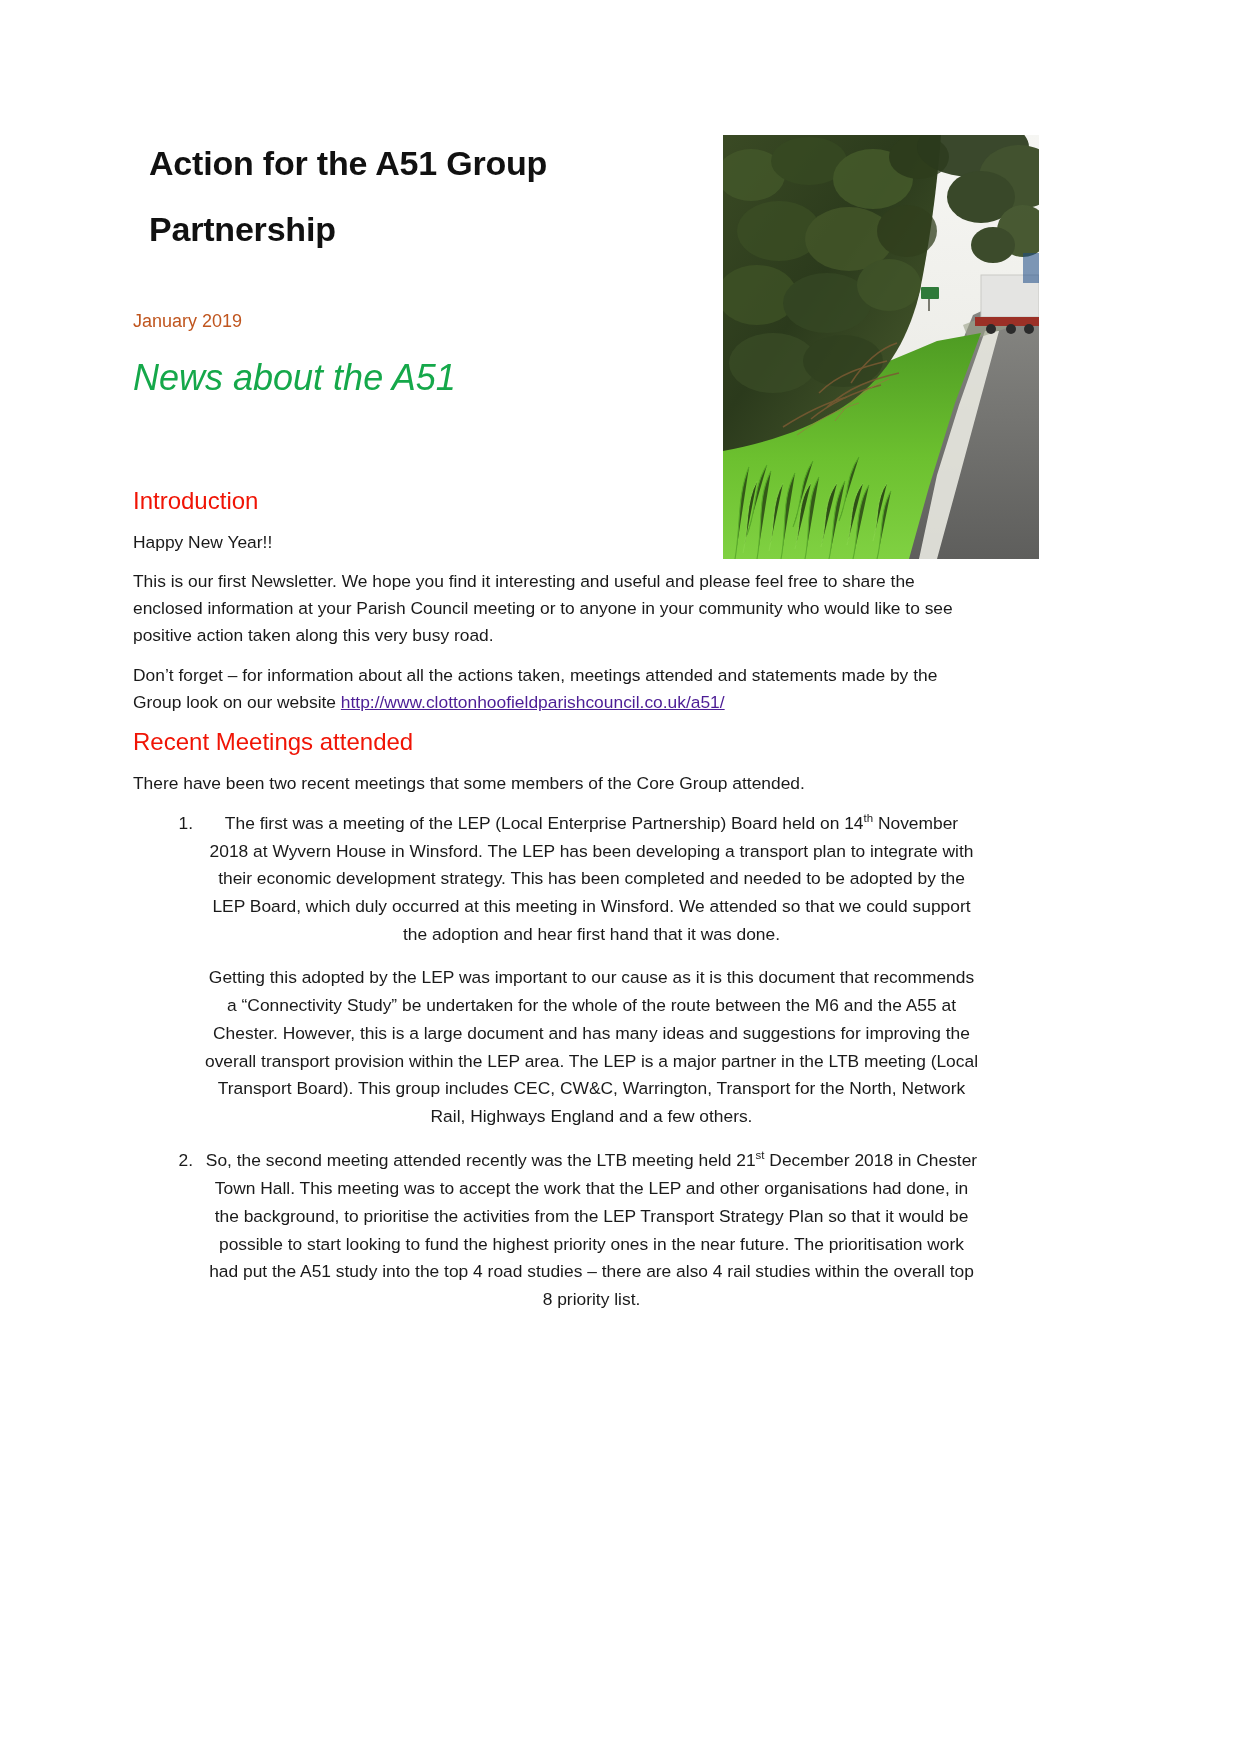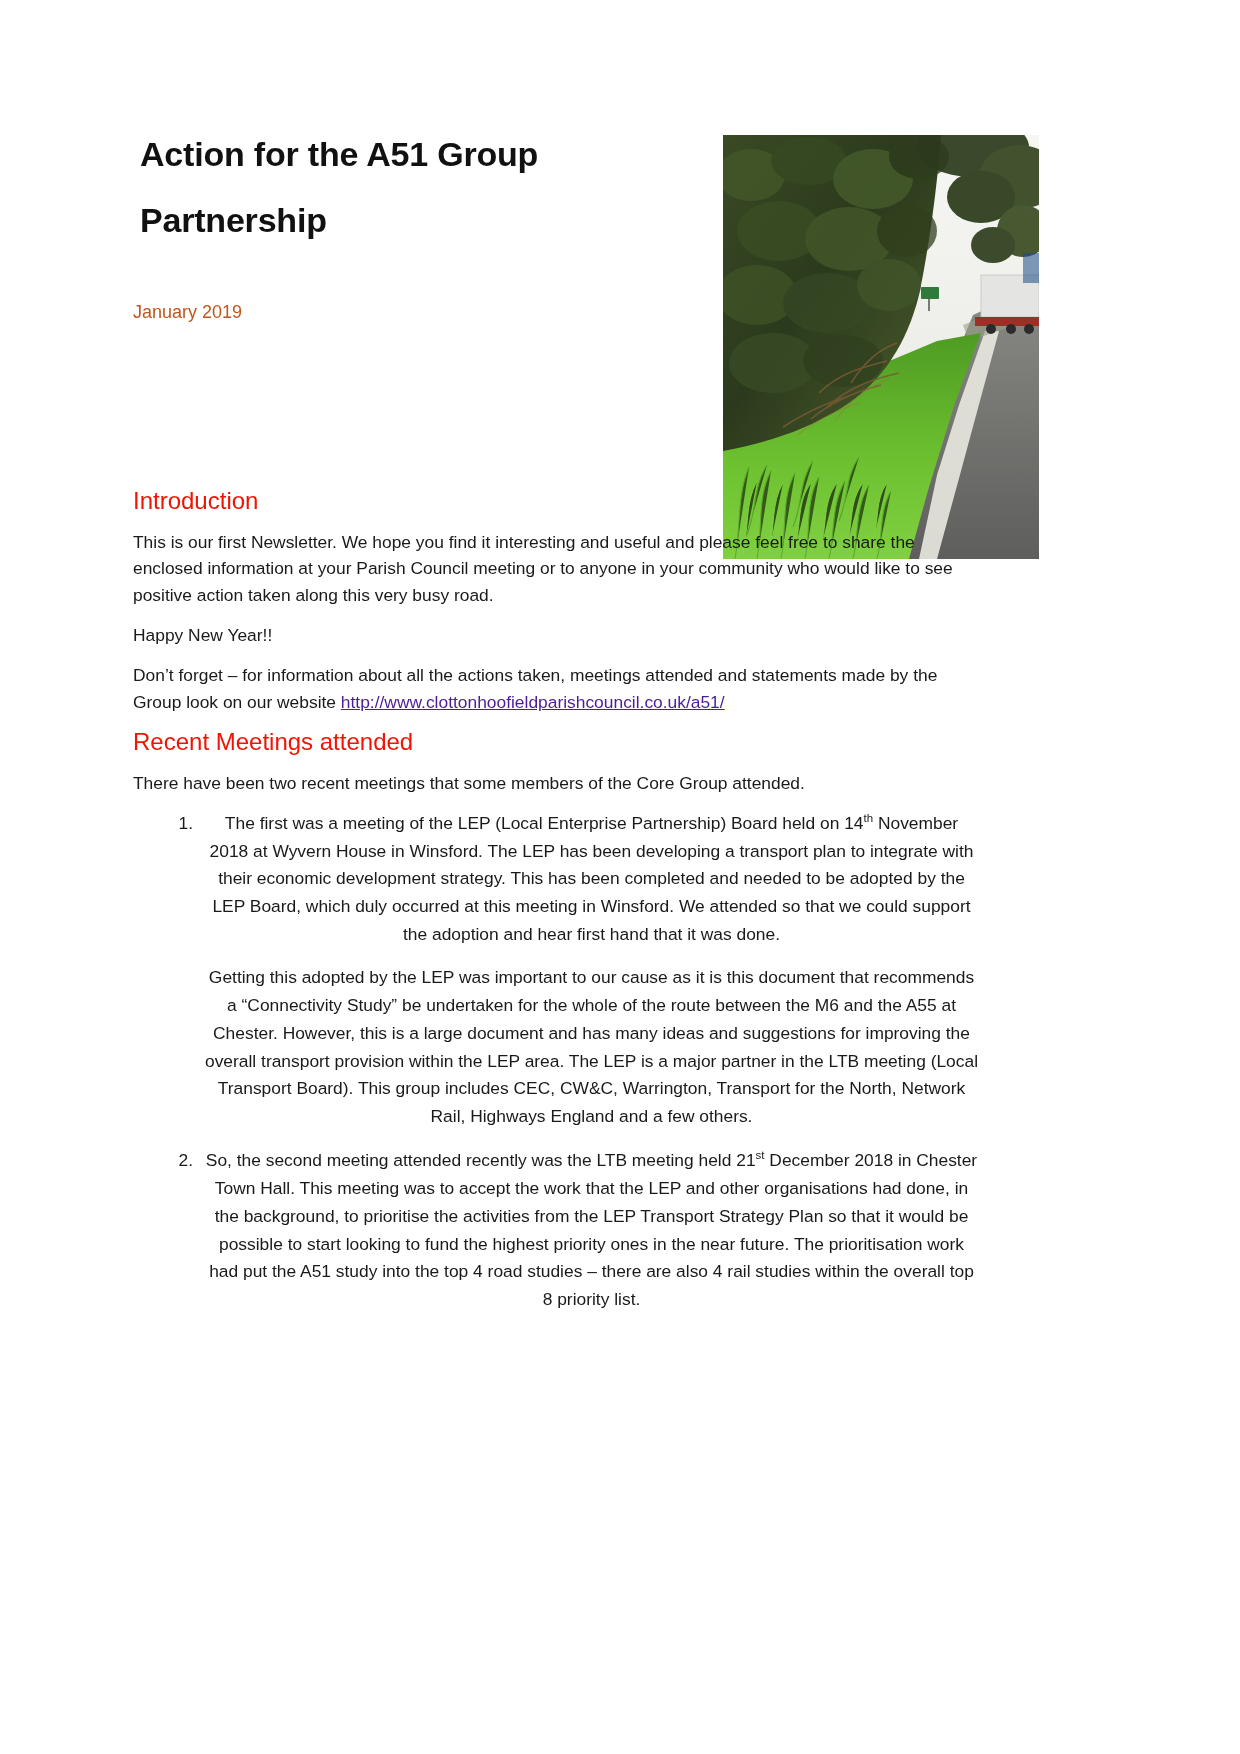--- a/index.html
+++ b/index.html
@@ -27,21 +27,21 @@
     left: 133px;
     top: 130px;
     width: 560px;
   }
   .doc-title {
     font-size: 34px;
     font-weight: bold;
     line-height: 1.00;
     letter-spacing: -0.2px;
     color: #111111;
-    margin: 7px;
+    margin: 16px;
   }
   .doc-title .line2 {
     display: block;
     margin-top: 32px;
   }
   .issue-date {
     margin-top: 66px;
     font-size: 18px;
     color: #c0561f;
     line-height: 1.1;
@@ -135,20 +135,21 @@
 <body>
 
 <div class="page">
 
   <div class="header-zone">
     <h1 class="doc-title">
       <span>Action for the A51 Group</span>
       <span class="line2">Partnership</span>
     </h1>
     <div class="issue-date">January 2019</div>
+    <div class="tagline">News about the A51</div>
   </div>
 
   <div class="photo">
     <svg viewBox="0 0 316 424" preserveAspectRatio="none">
       <defs>
         <linearGradient id="gSky" x1="0" y1="0" x2="0" y2="1">
           <stop offset="0%" stop-color="#f6f6f3"></stop>
           <stop offset="100%" stop-color="#e6e6e0"></stop>
         </linearGradient>
         <linearGradient id="gGrass" x1="0" y1="0" x2="0" y2="1">
@@ -245,22 +246,22 @@
       <circle cx="288" cy="194" r="5" fill="#2b2b2b"></circle>
       <circle cx="306" cy="194" r="5" fill="#2b2b2b"></circle>
 
       <rect x="300" y="118" width="16" height="30" fill="#1c4a86" opacity="0.55"></rect>
     </svg>
   </div>
 
   <div class="content">
 
     <h2 class="section">Introduction</h2>
+    <p class="body narrow">Happy New Year!!</p>
     <p class="body">This is our first Newsletter.  We hope you find it interesting and useful and please feel free to share the enclosed information at your Parish Council meeting or to anyone in your community who would like to see positive action taken along this very busy road.</p>
-    <p class="body narrow">Happy New Year!!</p>
     <p class="body"><span>Don’t forget – for information about all the actions taken, meetings attended and statements made by the Group look on our website </span><a class="link" href="#">http://www.clottonhoofieldparishcouncil.co.uk/a51/</a></p>
 
     <h2 class="section section-gap">Recent Meetings attended</h2>
     <p class="body">There have been two recent meetings that some members of the Core Group attended.</p>
 
     <ol class="meetings">
       <li>
         <p><span>The first was a meeting of the LEP (Local Enterprise Partnership) Board held on 14</span><sup>th</sup><span> November 2018 at Wyvern House in Winsford.  The LEP has been developing a transport plan to integrate with their economic development strategy.  This has been completed and needed to be adopted by the LEP Board, which duly occurred at this meeting in Winsford.  We attended so that we could support the adoption and hear first hand that it was done.</span></p>
         <p><span>Getting this adopted by the LEP was important to our cause as it is this document that recommends a “Connectivity Study” be undertaken for the whole of the route between the M6 and the A55 at Chester.  However, this is a large document and has many ideas and suggestions for improving the overall transport provision within the LEP area.  The LEP is a major partner in the LTB meeting (Local Transport Board).  This group includes CEC, CW&amp;C, Warrington, Transport for the North, Network Rail, Highways England and a few others.</span></p>
       </li>

